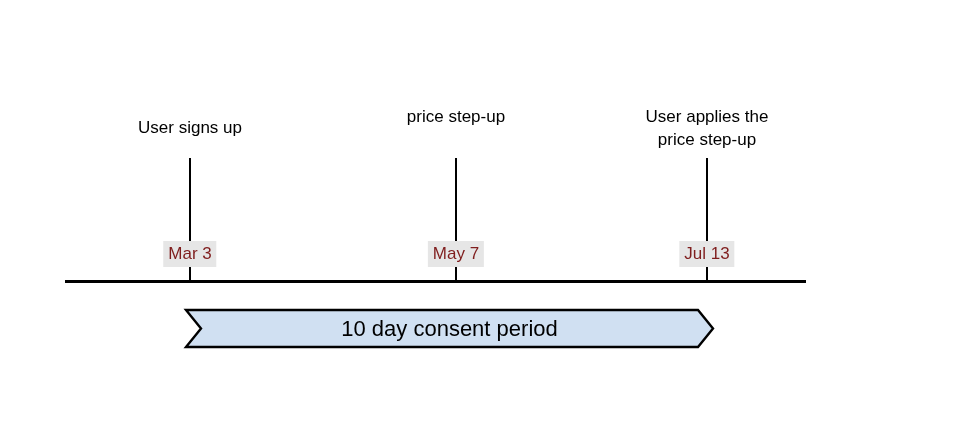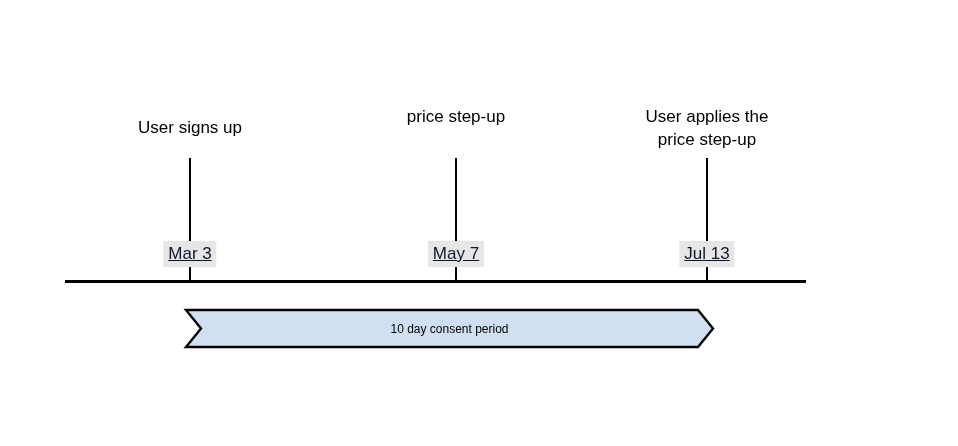--- a/index.html
+++ b/index.html
@@ -57,26 +57,25 @@
     width: 2px;
     height: 124px;
     background: #000000;
   }
 
   .event-date {
     position: absolute;
     top: 241px;
     transform: translateX(-50%);
     background: #e6e6e6;
-    color: #0f172a;
+    color: #7f1d1d;
     font-size: 17px;
     line-height: 23px;
     padding: 1px 5px 2px 5px;
     white-space: nowrap;
-    text-decoration: underline;
   }
 
   
   .banner {
     position: absolute;
     left: 186px;
     top: 310px;
     width: 527px;
     height: 37px;
   }
@@ -88,21 +87,21 @@
   }
   .banner-text {
     position: absolute;
     left: 0;
     top: 0;
     width: 527px;
     height: 37px;
     display: flex;
     align-items: center;
     justify-content: center;
-    font-size: 12px;
+    font-size: 22px;
     line-height: 22px;
     color: #000000;
     white-space: nowrap;
     text-align: center;
   }
 </style>
 </head>
 <body>
 
 <div id="diagram">

